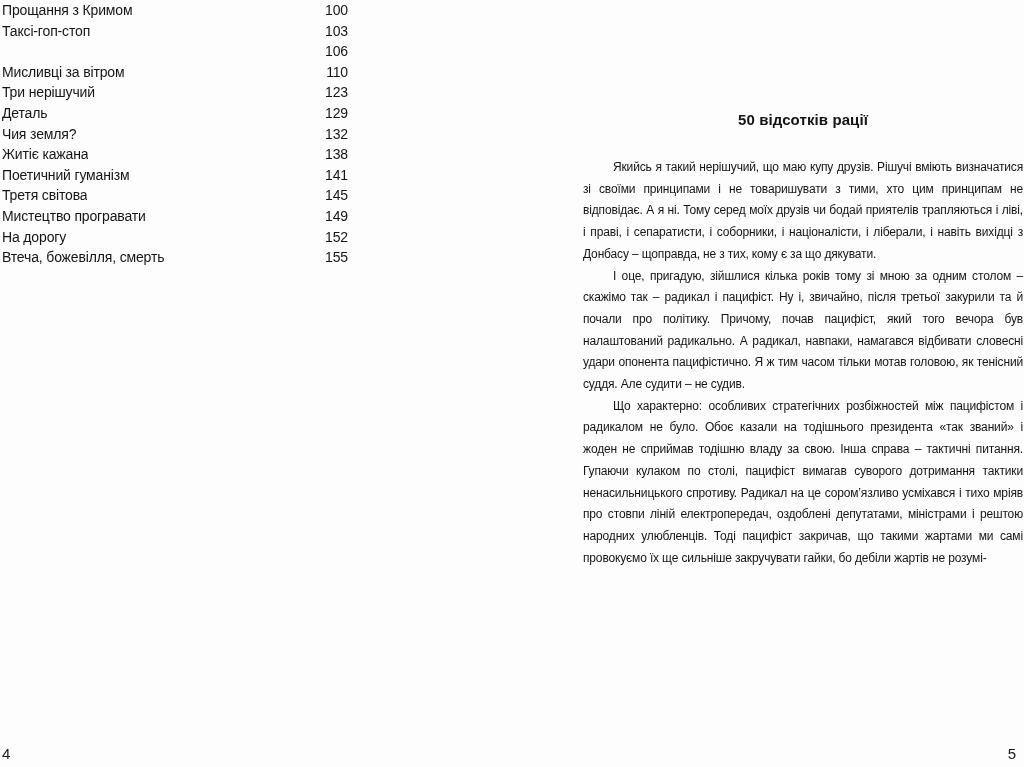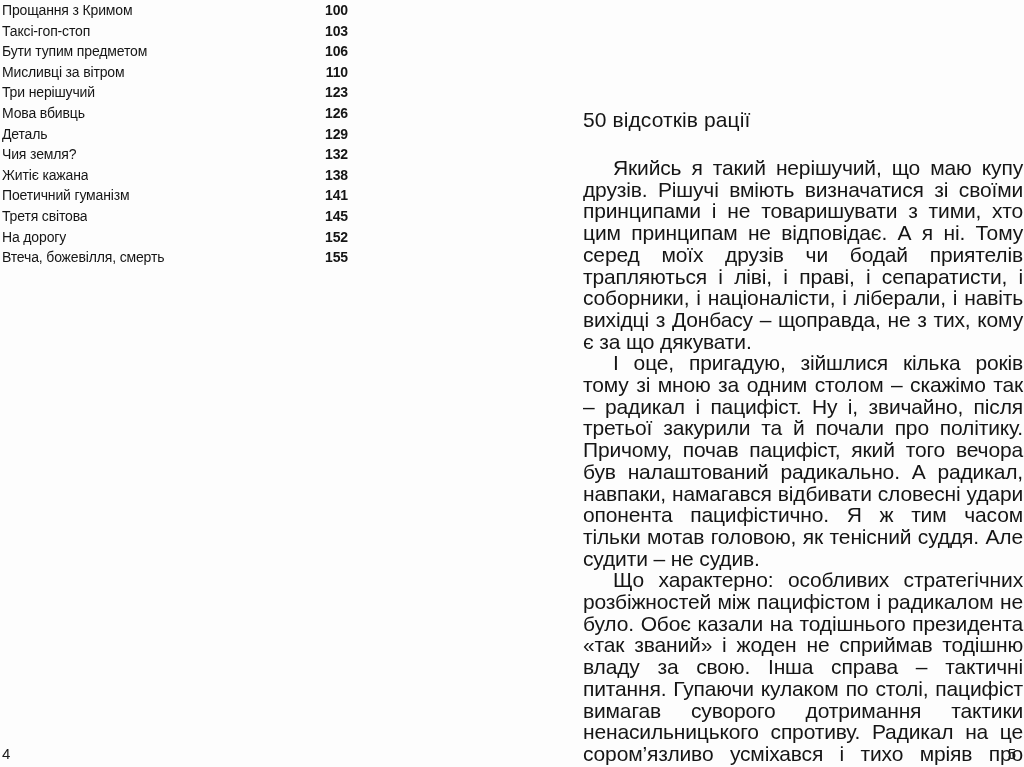--- a/index.html
+++ b/index.html
@@ -23,39 +23,40 @@
   .toc { margin-top: 0; }
   .toc-row {
     display: flex;
     align-items: baseline;
     font-size: 14px;
     line-height: 20.6px;
     letter-spacing: -0.15px;
     white-space: nowrap;
   }
   .toc-title { flex: 0 1 auto; overflow: hidden; }
-  .toc-page  { margin-left: auto; padding-left: 12px; font-weight: bold; }
+  .toc-page  { margin-left: auto; padding-left: 12px; }
 
   
   .page-right {
     position: absolute;
     left: 583px; top: 0;
     width: 440px; height: 767px;
   }
   .chapter-title {
     margin: 108px 0 0 0;
-    font-size: 21px;
-    font-weight: normal;
+    text-align: center;
+    font-size: 15px;
+    font-weight: bold;
     letter-spacing: 0.1px;
     line-height: 24px;
   }
   .body-text { margin-top: 25px; }
   .para {
     margin: 0;
-    font-size: 21px;
+    font-size: 12px;
     line-height: 21.7px;
     letter-spacing: -0.15px;
     text-align: justify;
     text-indent: 30px;
   }
 
   
   .pagenum {
     position: absolute;
     top: 746px;
@@ -78,41 +79,36 @@
           <span class="toc-title">Прощання з Кримом</span>
           <span class="toc-page">100</span>
         </div>
 
         <div class="toc-row">
           <span class="toc-title">Таксі-гоп-стоп</span>
           <span class="toc-page">103</span>
         </div>
 
         <div class="toc-row">
-          <span class="toc-title">Бути тупим предметом</span>
           <span class="toc-page">106</span>
         </div>
 
         <div class="toc-row">
           <span class="toc-title">Мисливці за вітром</span>
           <span class="toc-page">110</span>
         </div>
 
 
 
 
         <div class="toc-row">
           <span class="toc-title">Три нерішучий</span>
           <span class="toc-page">123</span>
         </div>
 
-        <div class="toc-row">
-          <span class="toc-title">Мова вбивць</span>
-          <span class="toc-page">126</span>
-        </div>
 
         <div class="toc-row">
           <span class="toc-title">Деталь</span>
           <span class="toc-page">129</span>
         </div>
 
         <div class="toc-row">
           <span class="toc-title">Чия земля?</span>
           <span class="toc-page">132</span>
         </div>
@@ -126,20 +122,24 @@
         <div class="toc-row">
           <span class="toc-title">Поетичний гуманізм</span>
           <span class="toc-page">141</span>
         </div>
 
         <div class="toc-row">
           <span class="toc-title">Третя світова</span>
           <span class="toc-page">145</span>
         </div>
 
+        <div class="toc-row">
+          <span class="toc-title">Мистецтво програвати</span>
+          <span class="toc-page">149</span>
+        </div>
 
         <div class="toc-row">
           <span class="toc-title">На дорогу</span>
           <span class="toc-page">152</span>
         </div>
 
         <div class="toc-row">
           <span class="toc-title">Втеча, божевілля, смерть</span>
           <span class="toc-page">155</span>
         </div>

